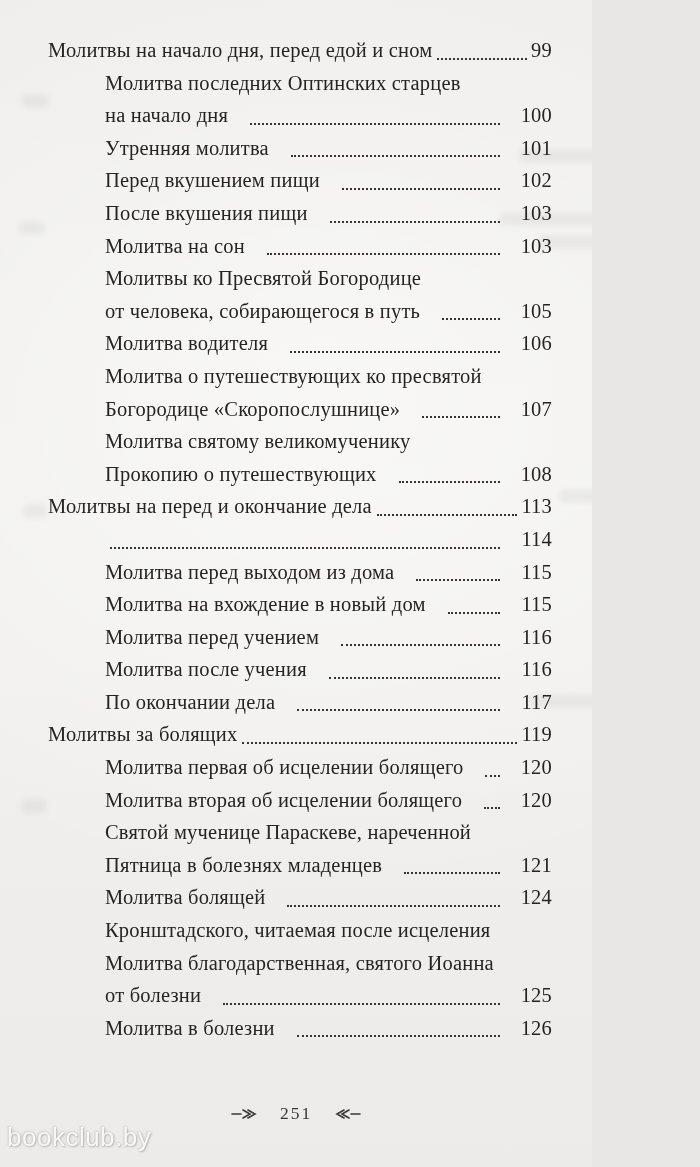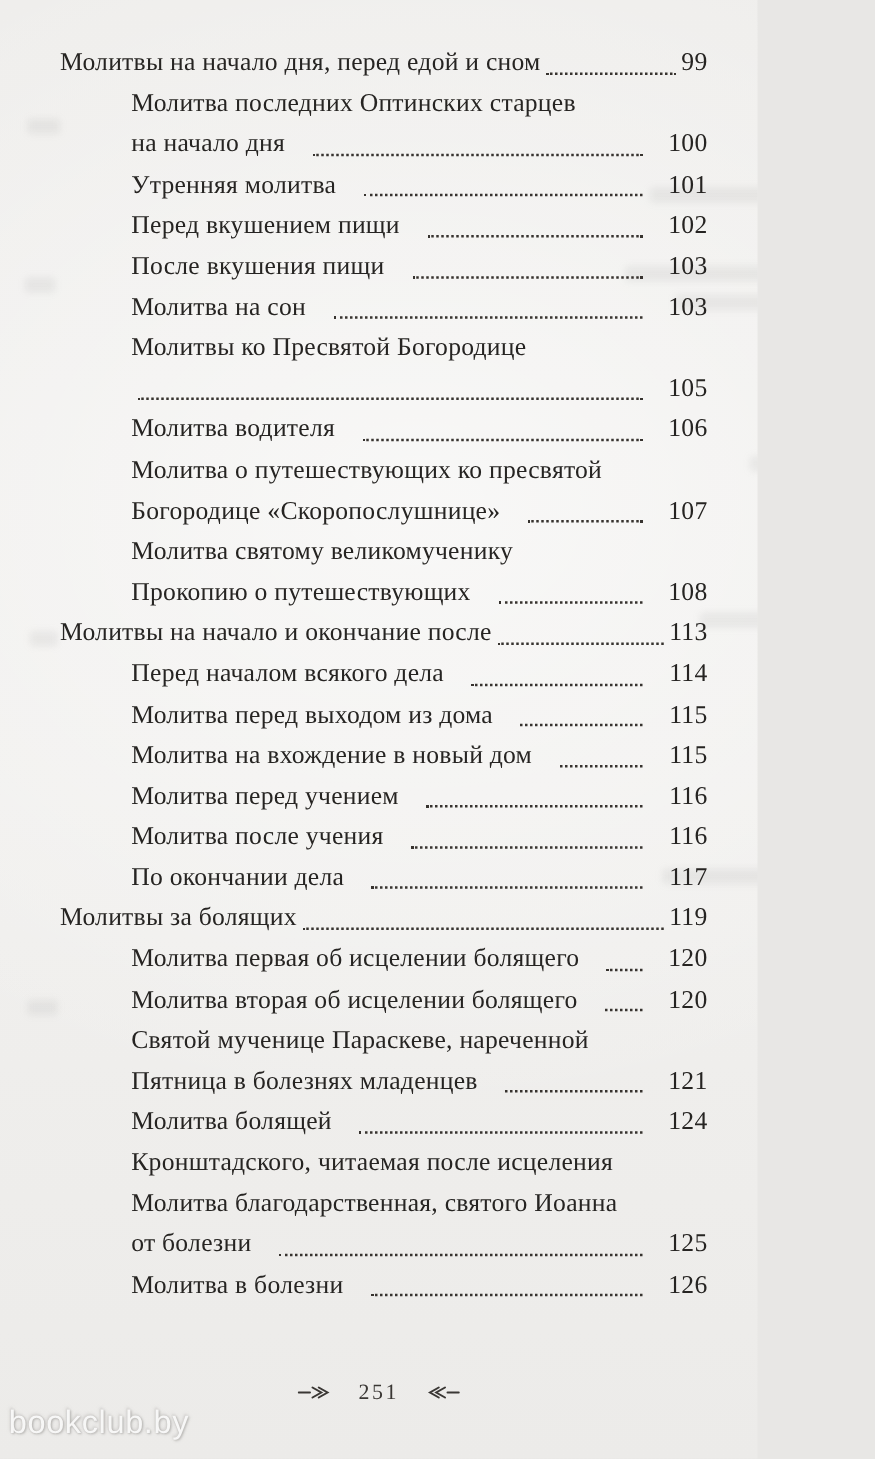--- a/index.html
+++ b/index.html
@@ -9,21 +9,20 @@
     background: #e8e7e5;
     overflow: hidden;
   }
   .page {
     position: relative;
     width: 592px; height: 1167px;
     background:
       radial-gradient(ellipse 900px 700px at 55% 35%, rgba(255,255,255,0.55), rgba(255,255,255,0) 70%),
       linear-gradient(180deg, #efeeec 0%, #f1f0ee 55%, #ecebe9 100%);
     overflow: hidden;
-    padding-left: 14px;
   }
   
   .ghost {
     position: absolute;
     background: rgba(140,140,140,0.12);
     filter: blur(3px);
     border-radius: 3px;
     pointer-events: none;
   }
   .toc {
@@ -143,20 +142,21 @@
       <span class="t">Молитва на сон</span>
       <span class="dots"></span>
       <span class="p">103</span>
     </div>
       <div class="row lvl1 nopage">
       <span class="t">Молитвы ко Пресвятой Богородице</span>
       <span class="dots"></span>
       <span class="p"></span>
     </div>
       <div class="row lvl1">
+      <span class="t">от человека, собирающегося в путь</span>
       <span class="dots"></span>
       <span class="p">105</span>
     </div>
       <div class="row lvl1">
       <span class="t">Молитва водителя</span>
       <span class="dots"></span>
       <span class="p">106</span>
     </div>
       <div class="row lvl1 nopage">
       <span class="t">Молитва о путешествующих ко пресвятой</span>
@@ -172,26 +172,25 @@
       <span class="t">Молитва святому великомученику</span>
       <span class="dots"></span>
       <span class="p"></span>
     </div>
       <div class="row lvl1">
       <span class="t">Прокопию о путешествующих</span>
       <span class="dots"></span>
       <span class="p">108</span>
     </div>
       <div class="row lvl0">
-      <span class="t">Молитвы на начало и окончание после</span>
+      <span class="t">Молитвы на перед и окончание дела</span>
       <span class="dots"></span>
       <span class="p">113</span>
     </div>
       <div class="row lvl1">
-      <span class="t">Перед началом всякого дела</span>
       <span class="dots"></span>
       <span class="p">114</span>
     </div>
       <div class="row lvl1">
       <span class="t">Молитва перед выходом из дома</span>
       <span class="dots"></span>
       <span class="p">115</span>
     </div>
       <div class="row lvl1">
       <span class="t">Молитва на вхождение в новый дом</span>

